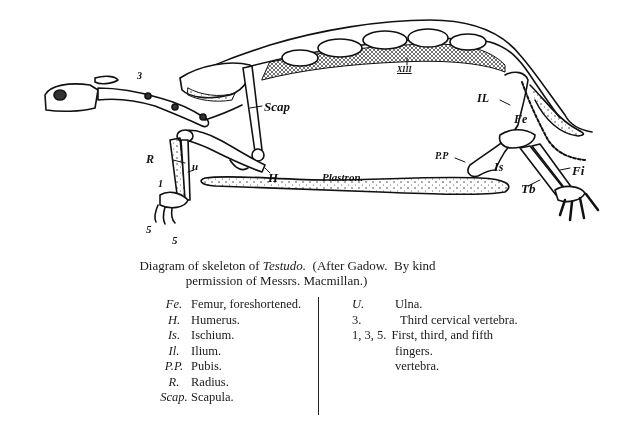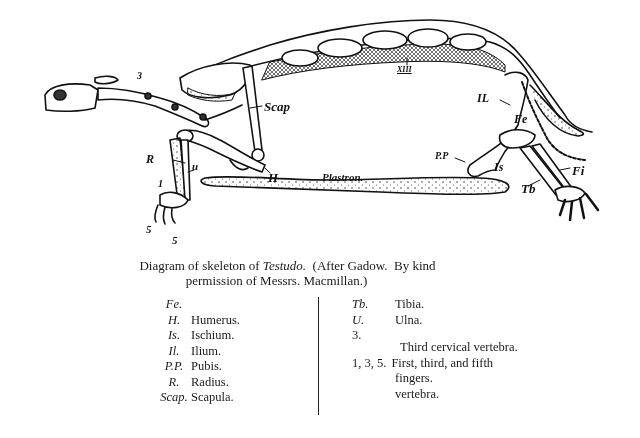--- a/index.html
+++ b/index.html
@@ -123,20 +123,21 @@
 <div class="caption">
   <div>
     <span>Diagram of skeleton of </span><span class="ital">Testudo.</span><span style="white-space:pre;">  (After Gadow.  By kind</span>
   </div>
   <div style="margin-right:22px;">permission of Messrs. Macmillan.)</div>
 </div>
 
 <div class="legend" id="legend-left">
   <div class="row">
       <span class="abbr">Fe.</span>
+      <span>Femur, foreshortened.</span>
     </div>
   <div class="row">
       <span class="abbr">H.</span>
       <span>Humerus.</span>
     </div>
   <div class="row">
       <span class="abbr">Is.</span>
       <span>Ischium.</span>
     </div>
   <div class="row">
@@ -154,30 +155,26 @@
   <div class="row">
       <span class="abbr">Scap.</span>
       <span>Scapula.</span>
     </div>
 </div>
 
 <div class="divider"></div>
 
 <div class="legend" id="legend-right">
   <div class="row">
-      <span class="abbr">Tb.</span>
-      <span style="padding-left:9px;">Tibia.</span>
-    </div>
-  <div class="row">
       <span class="abbr">U.</span>
       <span style="padding-left:9px;">Ulna.</span>
     </div>
   <div class="row">
       <span class="abbr num">3.</span>
-      <span style="padding-left:14px;margin-top:12px;">Third cervical vertebra.</span>
+      <span style="padding-left:14px;">Third cervical vertebra.</span>
     </div>
   <div class="row">
       <span class="abbr num" style="width:auto;">1, 3, 5.</span>
       <span style="padding-left:5px;">First, third, and fifth</span>
     </div>
   <div class="cont">fingers.</div>
   <div class="cont">vertebra.</div>
 </div>
 
 </body></html>

